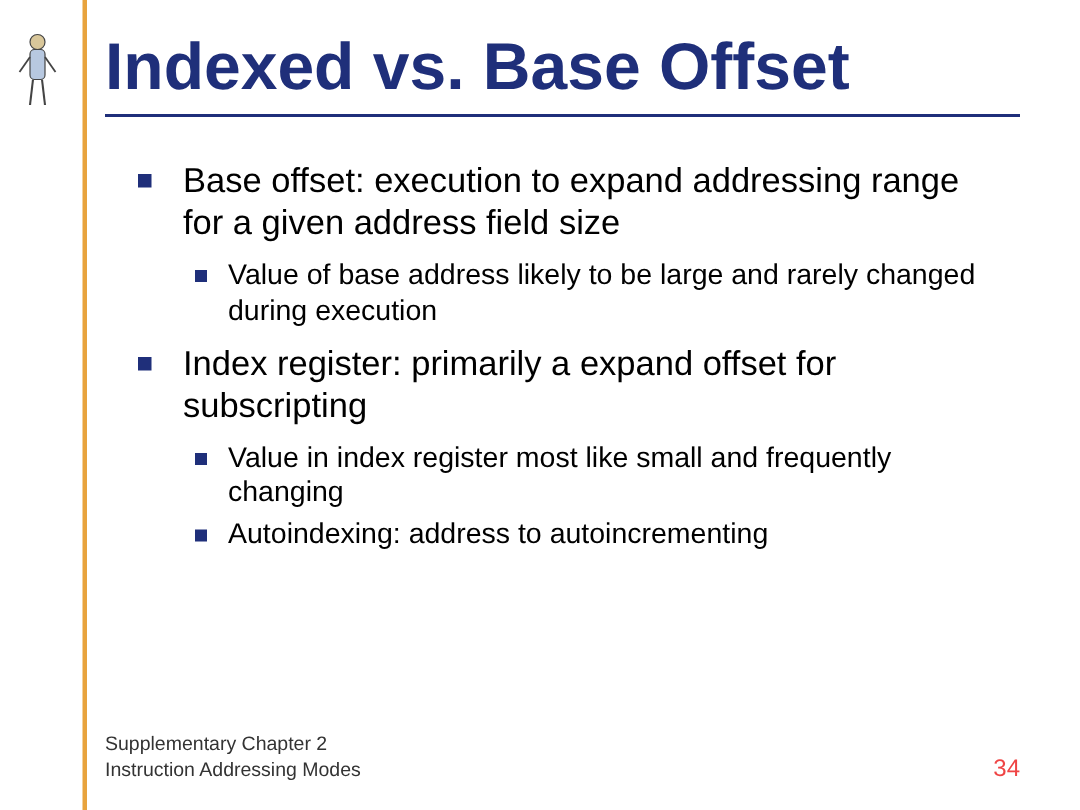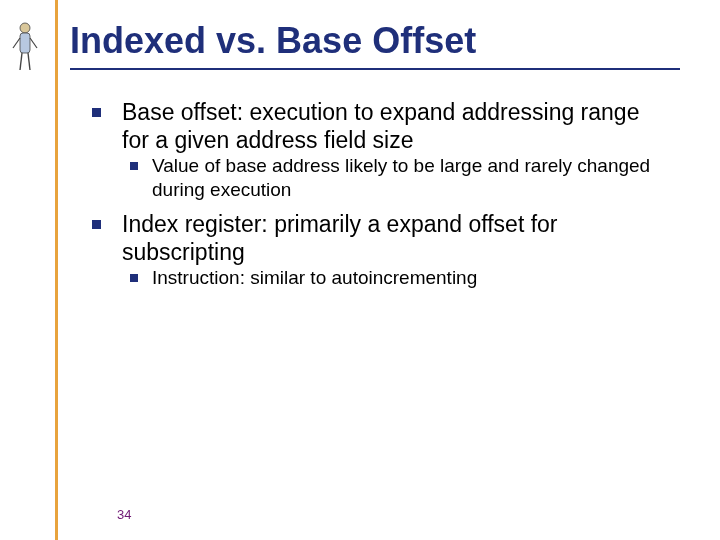--- a/index.html
+++ b/index.html
@@ -20,21 +20,21 @@
   }
   .deco-icon {
     position: absolute;
     top: 20px;
     left: 10px;
     width: 30px;
     height: 55px;
   }
   .title {
     color: #1f2f7a;
-    font-size: 36px;
+    font-size: 44px;
     font-weight: bold;
     padding-bottom: 6px;
     border-bottom: 2px solid #1f2f7a;
     margin-bottom: 28px;
   }
   .content {
     max-width: 580px;
     margin-left: 4px;
   }
   ul { list-style: none; }
@@ -49,21 +49,21 @@
   .lvl1 > li::before {
     content: "";
     position: absolute;
     left: 18px;
     top: 10px;
     width: 9px;
     height: 9px;
     background: #1f2f7a;
   }
   .lvl2 {
-    margin-top: 0;
+    margin-top: 10px;
     margin-bottom: 8px;
   }
   .lvl2 > li {
     font-size: 19px;
     color: #000;
     line-height: 1.25;
     padding-left: 30px;
     position: relative;
     margin-bottom: 4px;
   }
@@ -84,22 +84,22 @@
     display: flex;
     justify-content: space-between;
     align-items: flex-end;
   }
   .footer-left {
     font-size: 13px;
     color: #333;
     line-height: 1.3;
   }
   .footer-right {
-    font-size: 13px;
-    color: #701a75;
+    font-size: 16px;
+    color: #ef4444;
     margin-left: 47px;
   }
 </style>
 </head>
 <body>
 
 <div class="vrule"></div>
 
 <div class="deco-icon">
   <svg viewBox="0 0 30 55" width="30" height="55">
@@ -118,21 +118,26 @@
   <ul class="lvl1">
     <li>
       <span>Base offset:  execution to expand addressing range for a given address field size</span>
       <ul class="lvl2">
         <li>Value of base address likely to be large and rarely changed during execution</li>
       </ul>
     </li>
     <li>
       <span>Index register: primarily a expand offset for subscripting</span>
       <ul class="lvl2">
-        <li>Instruction:  similar to autoincrementing</li>
+        <li>Value in index register most like small and frequently changing</li>
+        <li>Autoindexing:  address to autoincrementing</li>
       </ul>
     </li>
   </ul>
 </div>
 
 <div class="footer">
+  <div class="footer-left">
+    <div>Supplementary Chapter 2</div>
+    <div>Instruction Addressing Modes</div>
+  </div>
   <div class="footer-right">34</div>
 </div>
 
 </body></html>

